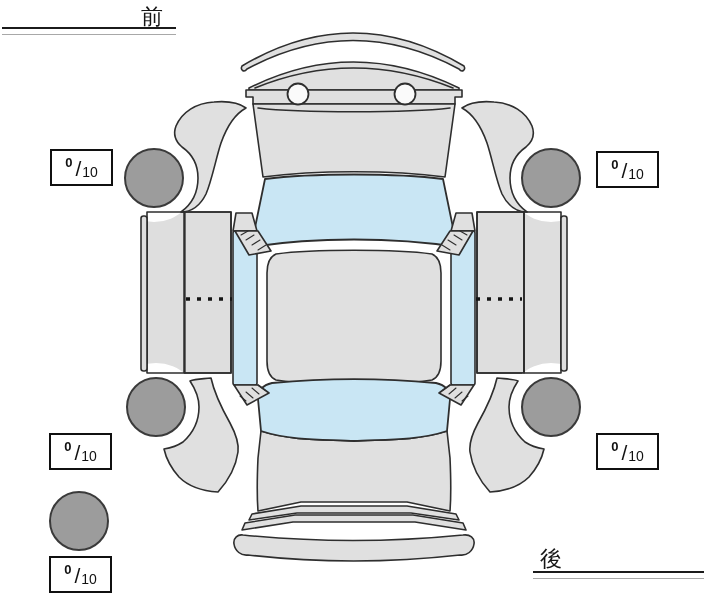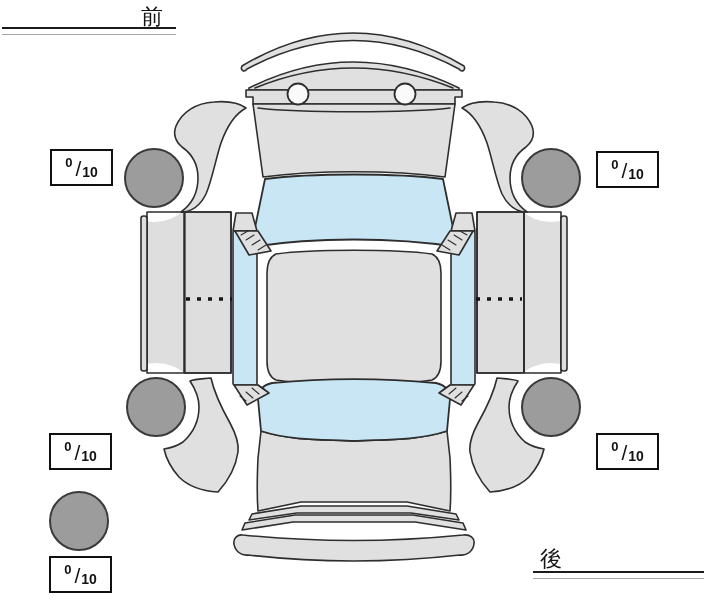--- a/index.html
+++ b/index.html
@@ -15,21 +15,21 @@
     position:absolute;height:5px;
     border-top:2px solid #1b1b1b;border-bottom:1px solid #a8a8a8;
   }
   .score-box{
     position:absolute;width:63px;height:37px;background:#ffffff;
     border:2px solid #101010;box-sizing:border-box;
     display:flex;align-items:center;justify-content:center;
   }
   .score-box .val{font-size:13px;font-weight:700;transform:translateY(-5px);}
   .score-box .sep{font-size:21px;font-weight:400;margin:0 1px 0 3px;transform:translateY(1px);}
-  .score-box .max{font-size:14px;font-weight:700;transform:translateY(4px);}
+  .score-box .max{font-size:14px;font-weight:400;transform:translateY(4px);}
 </style>
 </head>
 <body>
 
 <div id="stage">
 
   <svg id="car-svg" width="711" height="600" viewBox="0 0 711 600">
     <g stroke="#2e2e2e" stroke-width="1.6" stroke-linejoin="round" stroke-linecap="round">
 
       <g fill="#dedede">

